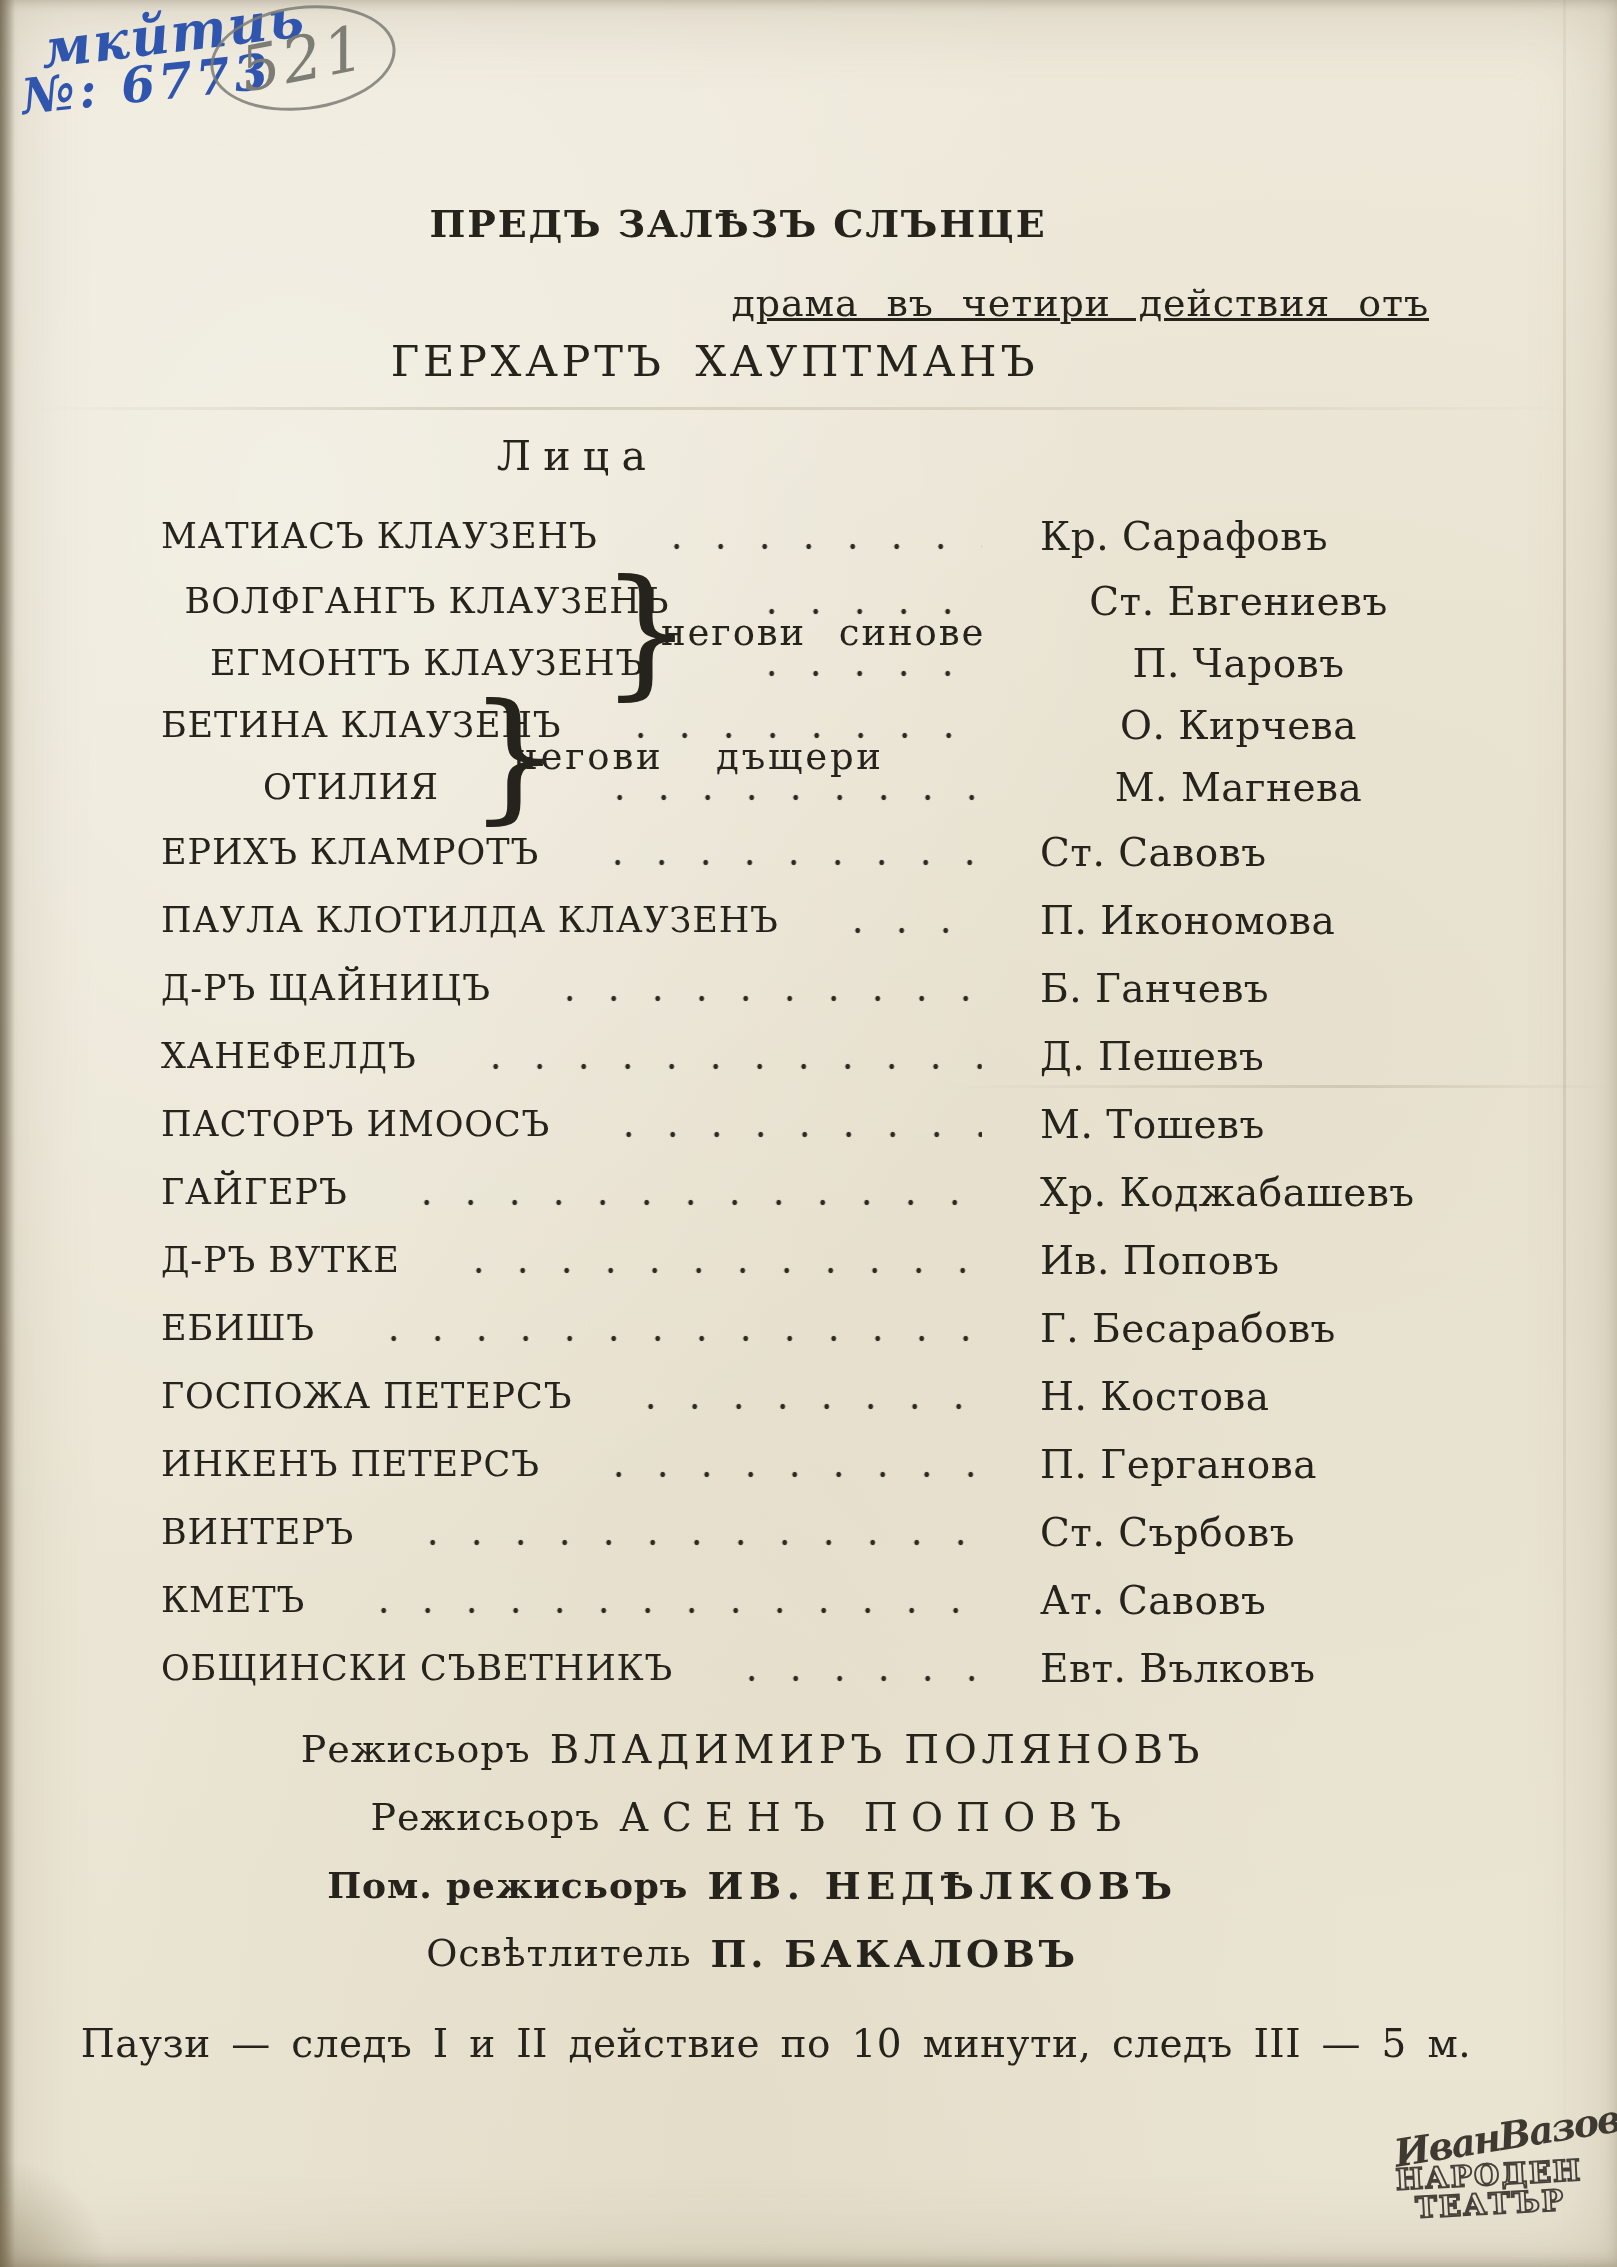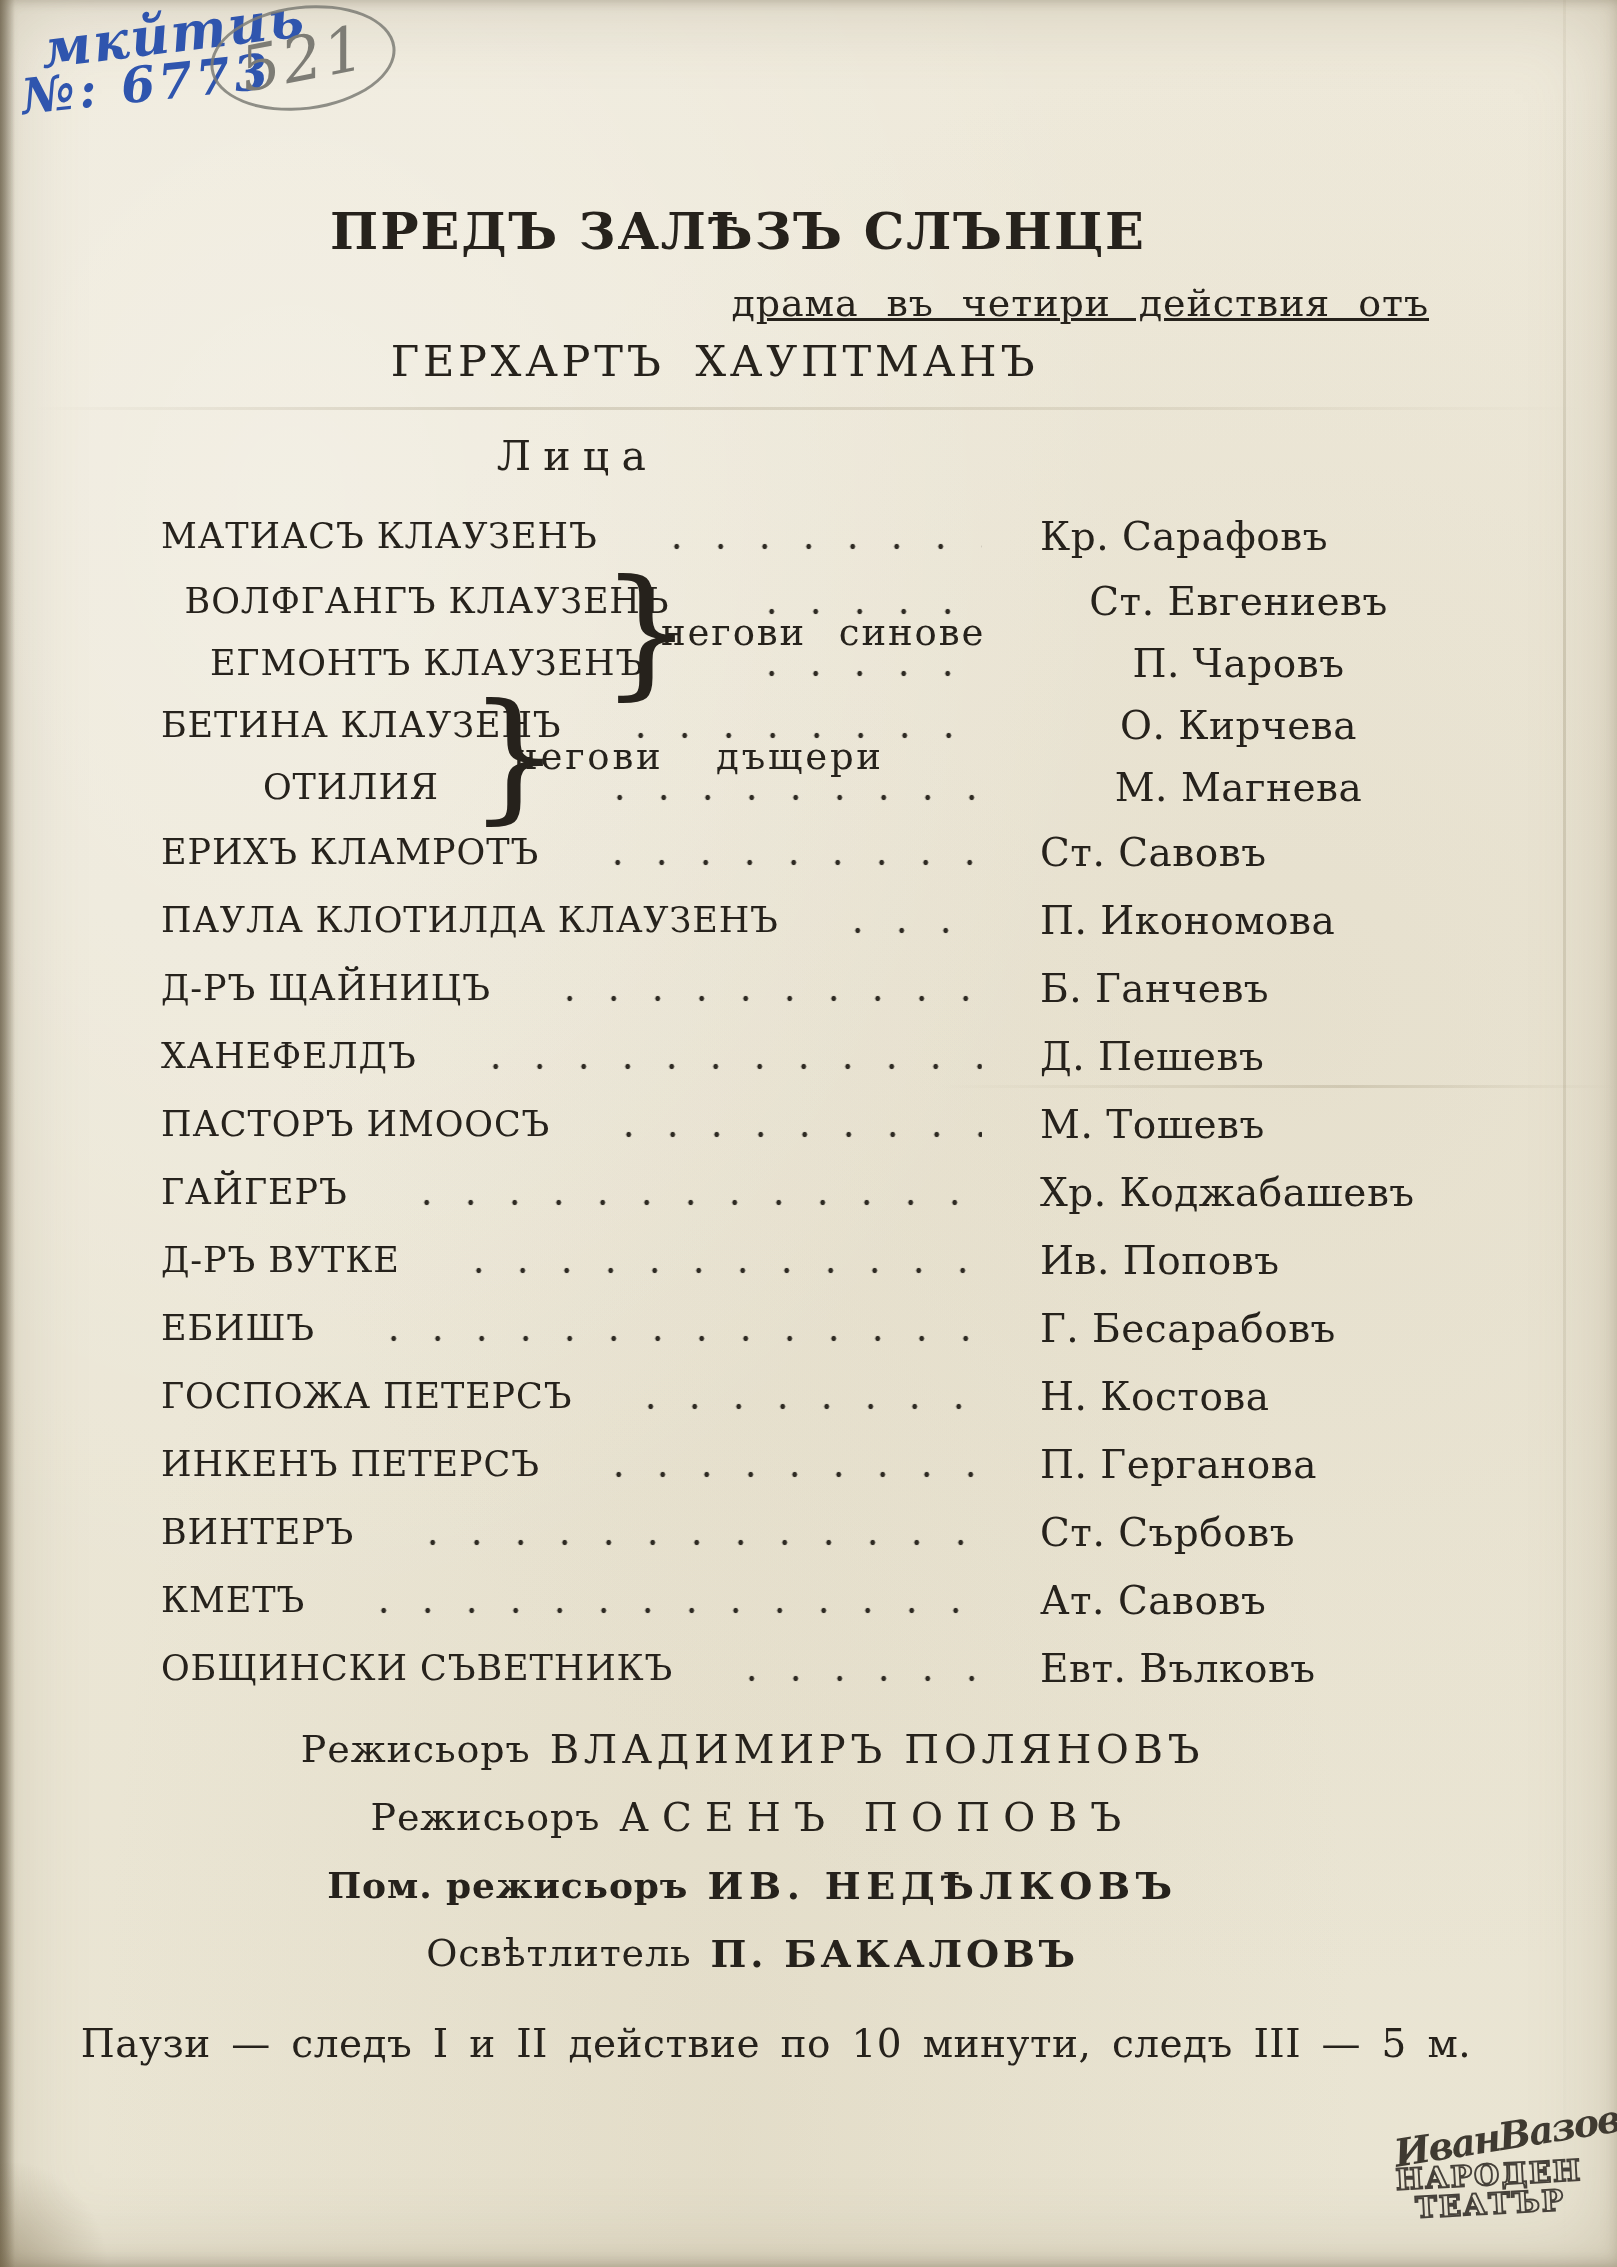--- a/index.html
+++ b/index.html
@@ -40,21 +40,21 @@
   .pencil-circle{
     position:absolute;left:210px;top:5.7px;width:180px;height:98px;
     border:3.8px solid rgba(125,124,117,0.85);border-radius:50%;
     transform:rotate(-7deg);
     display:flex;align-items:center;justify-content:center;
   }
   .pencil-number{font-size:62px;font-style:italic;transform:rotate(-4deg);letter-spacing:2.8px;}
 
   
   .print-title{position:absolute;top:201px;left:0;width:1476px;text-align:center;
-    font-size:51px;font-weight:bold;letter-spacing:1.9px;}
+    font-size:38px;font-weight:bold;letter-spacing:1.9px;}
   .print-subtitle{position:absolute;top:281px;left:0;width:1429px;text-align:right;
     font-size:38px;word-spacing:15px;letter-spacing:0.9px;text-decoration:underline;}
   .print-author{position:absolute;top:336px;left:0;width:1429px;text-align:center;
     font-size:43px;letter-spacing:3.8px;word-spacing:13.2px;}
   .cast-heading{position:absolute;top:432px;left:0;width:1155px;text-align:center;
     font-size:41px;letter-spacing:12.3px;}
 
   
   .cast-list{position:absolute;top:502px;left:161px;right:180px;}
   .cast-row{display:flex;align-items:center;height:68px;gap:32px;}

